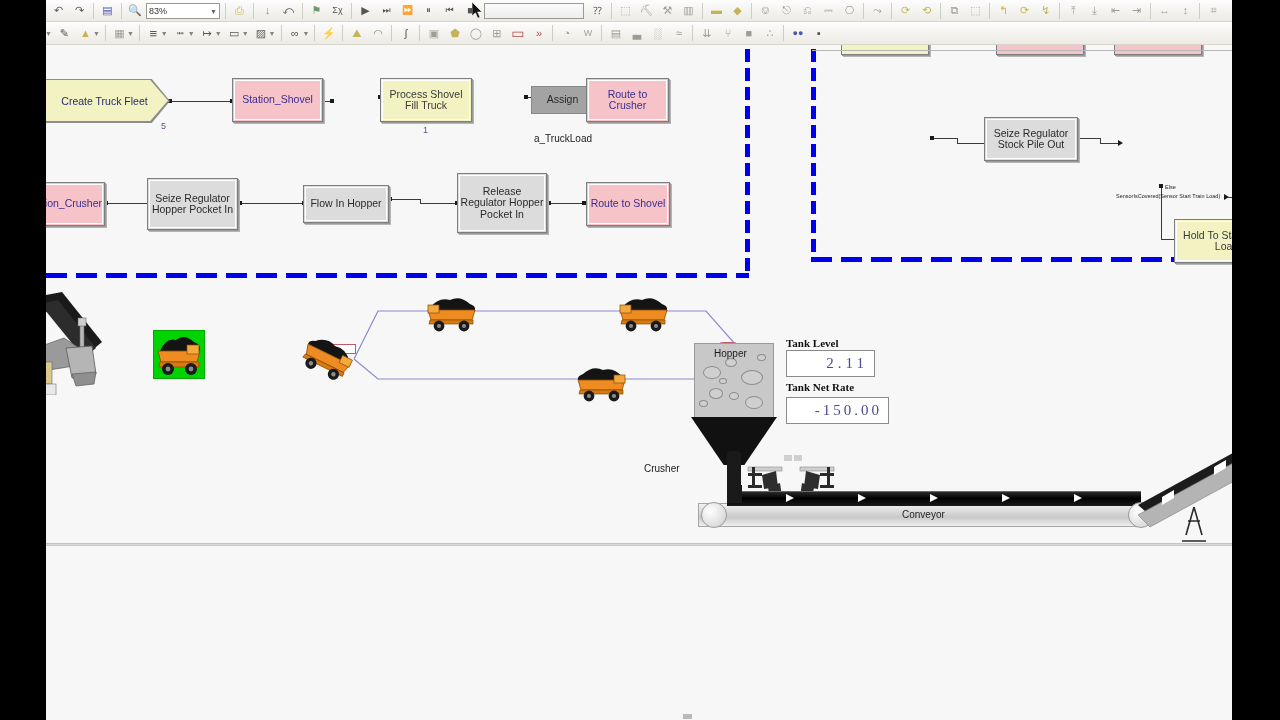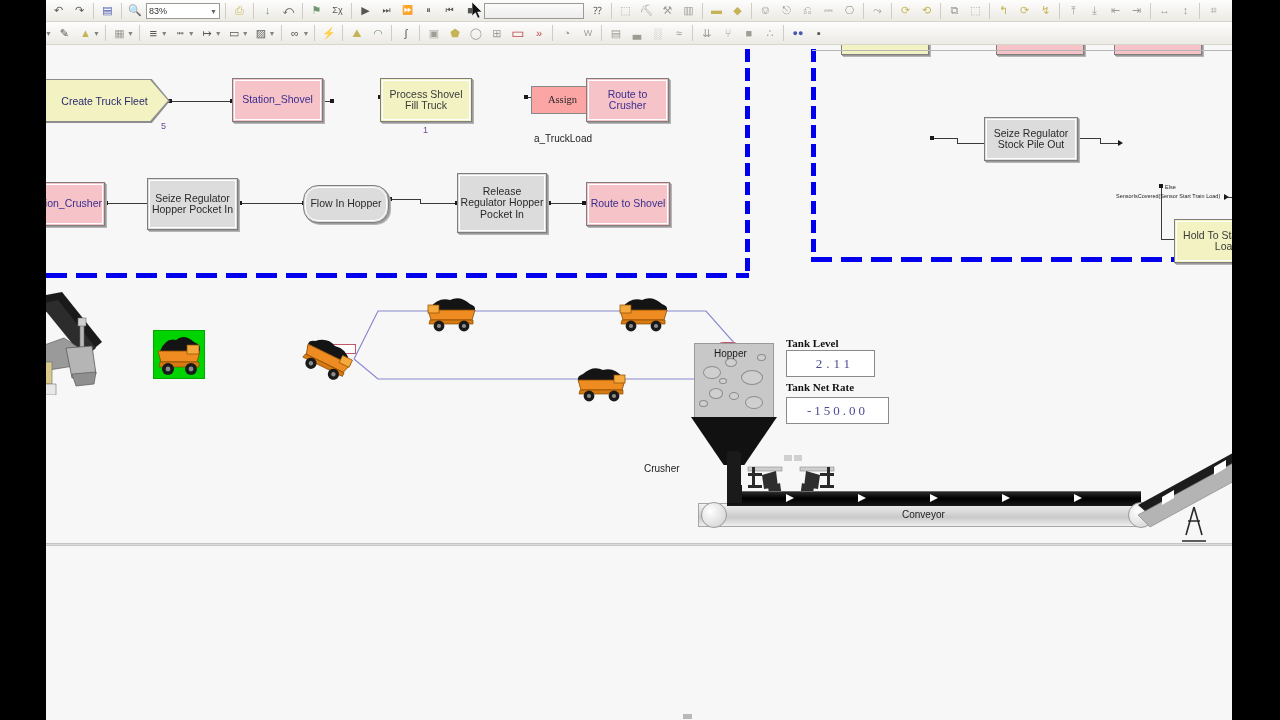--- a/index.html
+++ b/index.html
@@ -138,21 +138,21 @@
     text-align: center;
     font-size: 10.5px;
     line-height: 11.5px;
     color: #2a2a70;
     padding: 1px;
     background: #fff;
   }
   .blk.pink   { background: #f6c3c8; color: #3a2d8f; }
   .blk.yellow { background: #f2f2c3; color: #3a3a3a; }
   .blk.gray   { background: #dcdcdc; color: #2a2a2a; }
-  .blk.white  { background: #fca5a5; color: #2a2a2a; border:1px solid #888; box-shadow:none;font-family:Liberation Serif, serif; }
+  .blk.white  { background: #a3a3a3; color: #2a2a2a; border:1px solid #888; box-shadow:none; }
   .blk.inner-line {
     outline: 1px solid #ffffff;
     outline-offset: -3px;
   }
   .create-wrap { position: absolute; }
   .create-edge {
     position: absolute; inset: 0;
     clip-path: polygon(0 0, 86% 0, 100% 50%, 86% 100%, 0 100%);
     background: #8d8d8d;
   }
@@ -283,23 +283,23 @@
     font-family: "Liberation Serif", serif;
     font-weight: bold;
     font-size: 11px;
     color: #111;
   }
   .disp-box {
     position: absolute;
     border: 1px solid #8a8a8a;
     background: #fff;
     display: flex; align-items: center; justify-content: flex-end;
-    padding-right: 20px;
+    padding-right: 6px;
     font-family: "Liberation Serif", serif;
-    font-size: 13px;
+    font-size: 15px;
     letter-spacing: 4px;
     color: #4a4a8f;
   }
 </style>
 </head>
 <body>
 
 <div id="root">
 
   <div class="letterbox" id="lb-left"></div>
@@ -496,21 +496,21 @@
       </div>
 
       <div class="blk pink inner-line" style="left:-44px; top:137px; width:103px; height:44px; justify-content:flex-end; padding-right:2px;">
         <span>Station_Crusher</span>
       </div>
 
       <div class="blk gray inner-line" style="left:101px; top:133px; width:91px; height:52px;">
         <span>Seize Regulator Hopper Pocket In</span>
       </div>
 
-      <div class="blk gray inner-line" style="left:257px; top:140px; width:86px; height:38px;border-radius:15px;">
+      <div class="blk gray inner-line" style="left:257px; top:140px; width:86px; height:38px;">
         <span>Flow In Hopper</span>
       </div>
 
       <div class="blk gray inner-line" style="left:411px; top:128px; width:90px; height:60px;">
         <span>Release Regulator Hopper Pocket In</span>
       </div>
 
       <div class="blk pink inner-line" style="left:540px; top:137px; width:84px; height:44px;">
         <span>Route to Shovel</span>
       </div>

